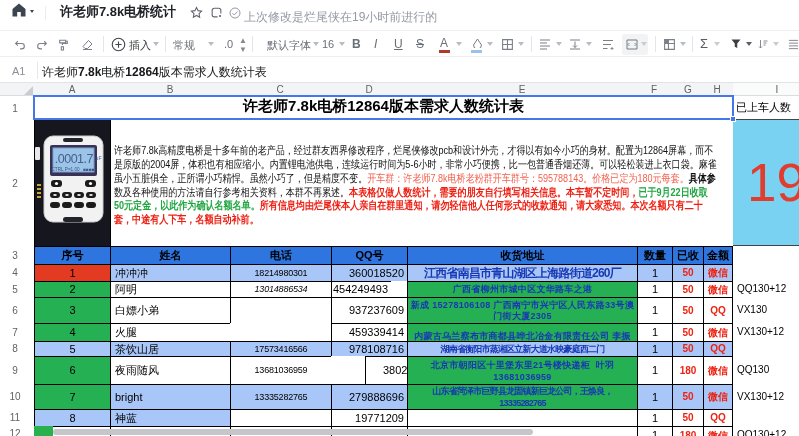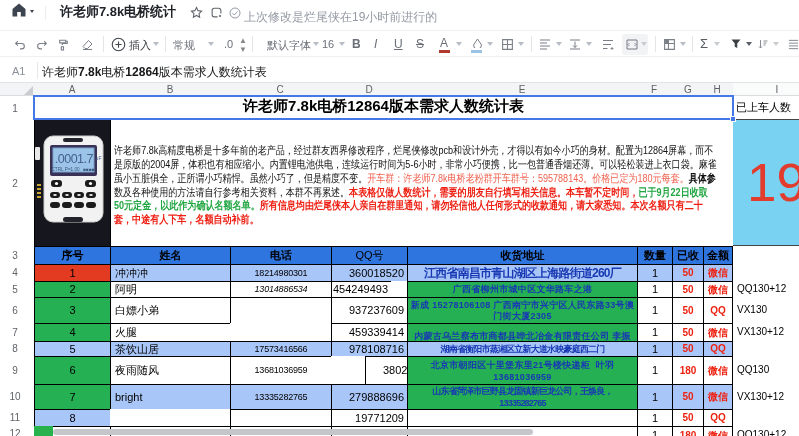--- a/index.html
+++ b/index.html
@@ -176,21 +176,21 @@
   <div class="rn" style="top:209px">6</div>
   <div class="rn" style="top:231px">7</div>
   <div class="rn" style="top:247px">8</div>
   <div class="rn" style="top:269px">9</div>
   <div class="rn" style="top:295px">10</div>
   <div class="rn" style="top:316px">11</div>
   <div class="rn" style="top:332px">12</div>
 <div class="cell " style="left:34px;top:150px;width:76px;height:18px;background:#2E75E0;border-left:1px solid #000;border-top:1px solid #000;justify-content:center;font-weight:bold;font-size:11px;">序号</div>
 <div class="cell " style="left:110px;top:150px;width:120px;height:18px;background:#2E75E0;border-left:1px solid #000;border-top:1px solid #000;justify-content:center;font-weight:bold;font-size:11px;">姓名</div>
 <div class="cell " style="left:230px;top:150px;width:101px;height:18px;background:#2E75E0;border-left:1px solid #000;border-top:1px solid #000;justify-content:center;font-weight:bold;font-size:11px;">电话</div>
-<div class="cell " style="left:331px;top:150px;width:76px;height:18px;background:#2E75E0;border-left:1px solid #000;border-top:1px solid #000;justify-content:center;font-weight:normal;font-size:11px;">QQ号</div>
+<div class="cell " style="left:331px;top:150px;width:76px;height:18px;background:#2E75E0;border-left:1px solid #000;border-top:1px solid #000;justify-content:center;font-weight:bold;font-size:11px;">QQ号</div>
 <div class="cell " style="left:407px;top:150px;width:230px;height:18px;background:#2E75E0;border-left:1px solid #000;border-top:1px solid #000;justify-content:center;font-weight:bold;font-size:11px;">收货地址</div>
 <div class="cell " style="left:637px;top:150px;width:35px;height:18px;background:#2E75E0;border-left:1px solid #000;border-top:1px solid #000;justify-content:center;font-weight:bold;font-size:11px;">数量</div>
 <div class="cell " style="left:672px;top:150px;width:31px;height:18px;background:#2E75E0;border-left:1px solid #000;border-top:1px solid #000;justify-content:center;font-weight:bold;font-size:11px;">已收</div>
 <div class="cell " style="left:703px;top:150px;width:29px;height:18px;background:#2E75E0;border-left:1px solid #000;border-top:1px solid #000;justify-content:center;font-weight:bold;font-size:11px;">金额</div>
 <div class="cell cC" style="left:34px;top:168px;width:76px;height:17px;background:#E23B22;border-left:1px solid #000;border-top:1px solid #000;font-size:11px;">1</div>
 <div class="cell " style="left:110px;top:168px;width:120px;height:17px;background:#A9C6F8;border-left:1px solid #000;border-top:1px solid #000;font-size:11px;padding-left:4px;">冲冲冲</div>
 <div class="cell cC" style="left:230px;top:168px;width:101px;height:17px;background:#A9C6F8;border-left:1px solid #000;border-top:1px solid #000;font-size:9px;letter-spacing:-0.2px;">18214980301</div>
 <div class="cell cR" style="left:331px;top:168px;width:76px;height:17px;background:#A9C6F8;border-left:1px solid #000;border-top:1px solid #000;font-size:11px;padding-right:3px;">360018520</div>
 <div class="cell cC" style="left:407px;top:168px;width:230px;height:17px;background:#A9C6F8;border-left:1px solid #000;border-top:1px solid #000;font-size:12px;color:#1839B3;letter-spacing:-0.8px;font-weight:bold;">江西省南昌市青山湖区上海路街道260厂</div>
 <div class="cell cC" style="left:637px;top:168px;width:35px;height:17px;background:#A9C6F8;border-left:1px solid #000;border-top:1px solid #000;font-size:11px;">1</div>
@@ -245,20 +245,21 @@
 <div class="cell " style="left:110px;top:288px;width:120px;height:25px;background:#A9C6F8;border-left:1px solid #000;border-top:1px solid #000;font-size:11px;padding-left:4px;">bright</div>
 <div class="cell cC" style="left:230px;top:288px;width:101px;height:25px;background:#A9C6F8;border-left:1px solid #000;border-top:1px solid #000;font-size:9px;letter-spacing:-0.2px;">13335282765</div>
 <div class="cell cR" style="left:331px;top:288px;width:76px;height:25px;background:#A9C6F8;border-left:1px solid #000;border-top:1px solid #000;font-size:11px;padding-right:3px;">279888696</div>
 <div class="cell cC" style="left:407px;top:288px;width:230px;height:25px;background:#24B053;border-left:1px solid #000;border-top:1px solid #000;font-size:9px;color:#1839B3;letter-spacing:-0.8px;font-weight:bold;">
         <div style="text-align:center;line-height:12px">山东省菏泽市巨野县龙固镇新巨龙公司，王焕良，<br>13335282765</div>
       </div>
 <div class="cell cC" style="left:637px;top:288px;width:35px;height:25px;background:#A9C6F8;border-left:1px solid #000;border-top:1px solid #000;font-size:11px;">1</div>
 <div class="cell cC" style="left:672px;top:288px;width:31px;height:25px;background:#A9C6F8;border-left:1px solid #000;border-top:1px solid #000;font-size:10px;color:#EE2211;font-weight:bold;">50</div>
 <div class="cell cC" style="left:703px;top:288px;width:29px;height:25px;background:#A9C6F8;border-left:1px solid #000;border-top:1px solid #000;font-size:10px;color:#EE2211;font-weight:bold;">微信</div>
 <div class="cell cC" style="left:34px;top:313px;width:76px;height:17px;background:#A9C6F8;border-left:1px solid #000;border-top:1px solid #000;font-size:11px;">8</div>
+<div class="cell " style="left:110px;top:313px;width:120px;height:17px;background:#A9C6F8;border-left:1px solid #000;border-top:1px solid #000;font-size:11px;padding-left:4px;">神蓝</div>
 <div class="cell cC" style="left:230px;top:313px;width:101px;height:17px;border-left:1px solid #000;border-top:1px solid #000;font-size:11px;"></div>
 <div class="cell cR" style="left:331px;top:313px;width:76px;height:17px;border-left:1px solid #000;border-top:1px solid #000;font-size:11px;padding-right:3px;">19771209</div>
 <div class="cell cC" style="left:407px;top:313px;width:230px;height:17px;border-left:1px solid #000;border-top:1px solid #000;font-size:11px;"></div>
 <div class="cell cC" style="left:637px;top:313px;width:35px;height:17px;border-left:1px solid #000;border-top:1px solid #000;font-size:11px;">1</div>
 <div class="cell cC" style="left:672px;top:313px;width:31px;height:17px;border-left:1px solid #000;border-top:1px solid #000;font-size:10px;color:#EE2211;font-weight:bold;">50</div>
 <div class="cell cC" style="left:703px;top:313px;width:29px;height:17px;border-left:1px solid #000;border-top:1px solid #000;font-size:10px;color:#EE2211;font-weight:bold;">QQ</div>
 <div class="cell cC" style="left:34px;top:330px;width:76px;height:18px;border-left:1px solid #000;border-top:1px solid #000;font-size:11px;"></div>
       <div class="abs" style="left:34px;top:330px;width:19px;height:14px;background:#27B24D;"></div>
 <div class="cell cC" style="left:110px;top:330px;width:120px;height:18px;border-left:1px solid #000;border-top:1px solid #000;font-size:11px;"></div>
 <div class="cell cC" style="left:230px;top:330px;width:101px;height:18px;border-left:1px solid #000;border-top:1px solid #000;font-size:11px;"></div>

